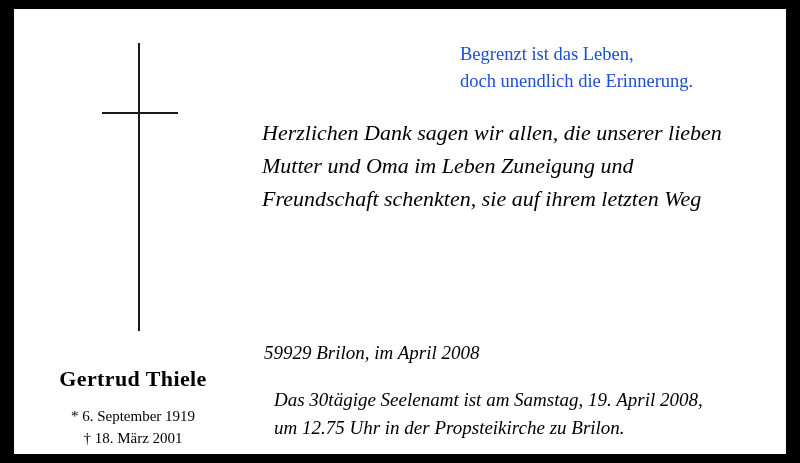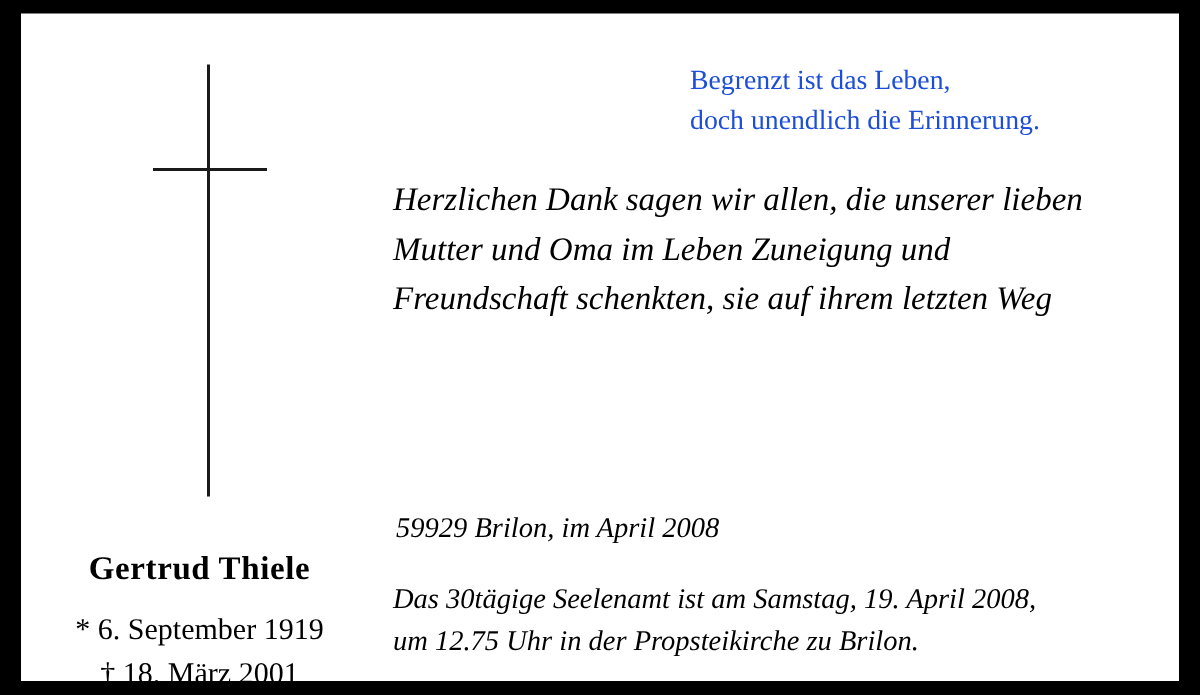--- a/index.html
+++ b/index.html
@@ -60,21 +60,21 @@
   }
   .deceased-name {
     font-weight: bold;
     font-size: 22px;
     color: #000000;
     letter-spacing: 0.4px;
     margin-bottom: 14px;
     white-space: nowrap;
   }
   .life-date {
-    font-size: 20px;
+    font-size: 15px;
     color: #000000;
     line-height: 1.45;
     white-space: nowrap;
   }
 
   
   .right-col {
     position: absolute;
     left: 238px;
     top: 0px;
@@ -122,21 +122,21 @@
     left: 12px;
     top: 333px;
     font-style: italic;
     font-size: 19px;
     color: #000000;
     white-space: nowrap;
   }
 
   .service {
     position: absolute;
-    left: 10px;
+    left: 22px;
     top: 377px;
     font-style: italic;
     font-size: 19px;
     line-height: 1.45;
     color: #000000;
   }
   .service span { display: block; white-space: nowrap; }
 </style>
 </head>
 <body>

